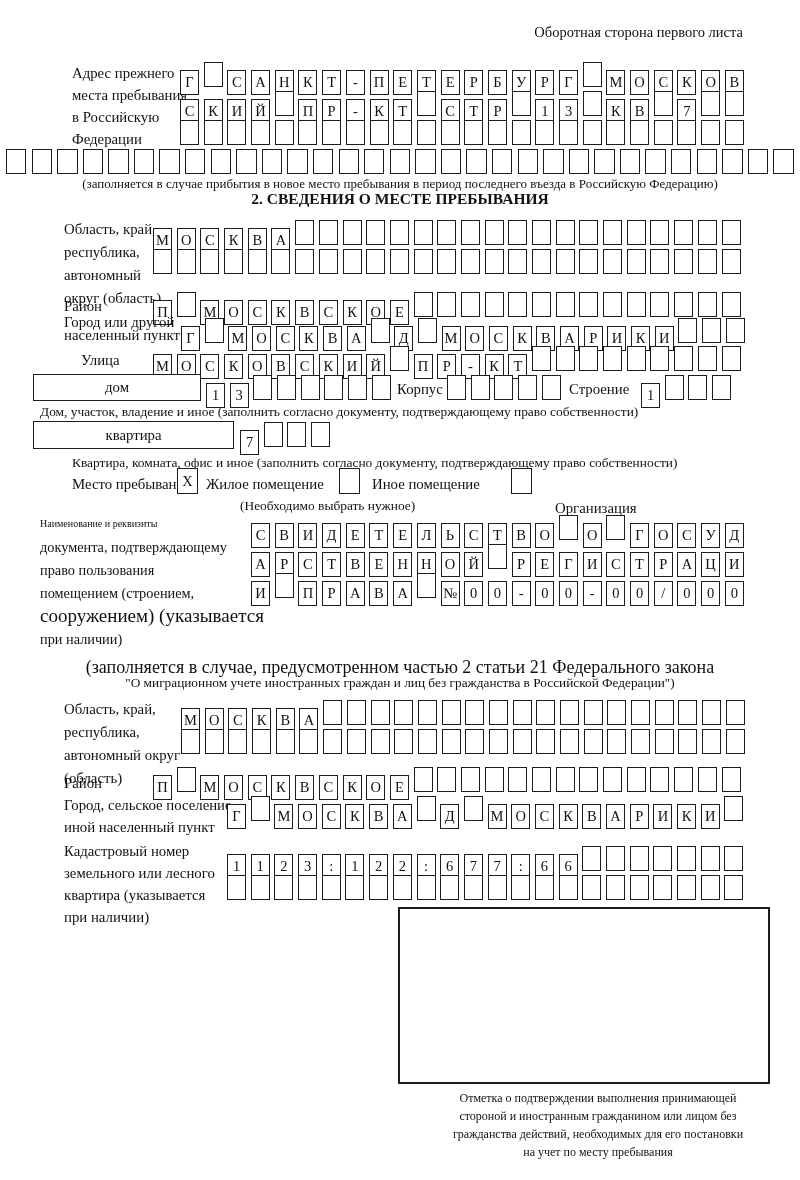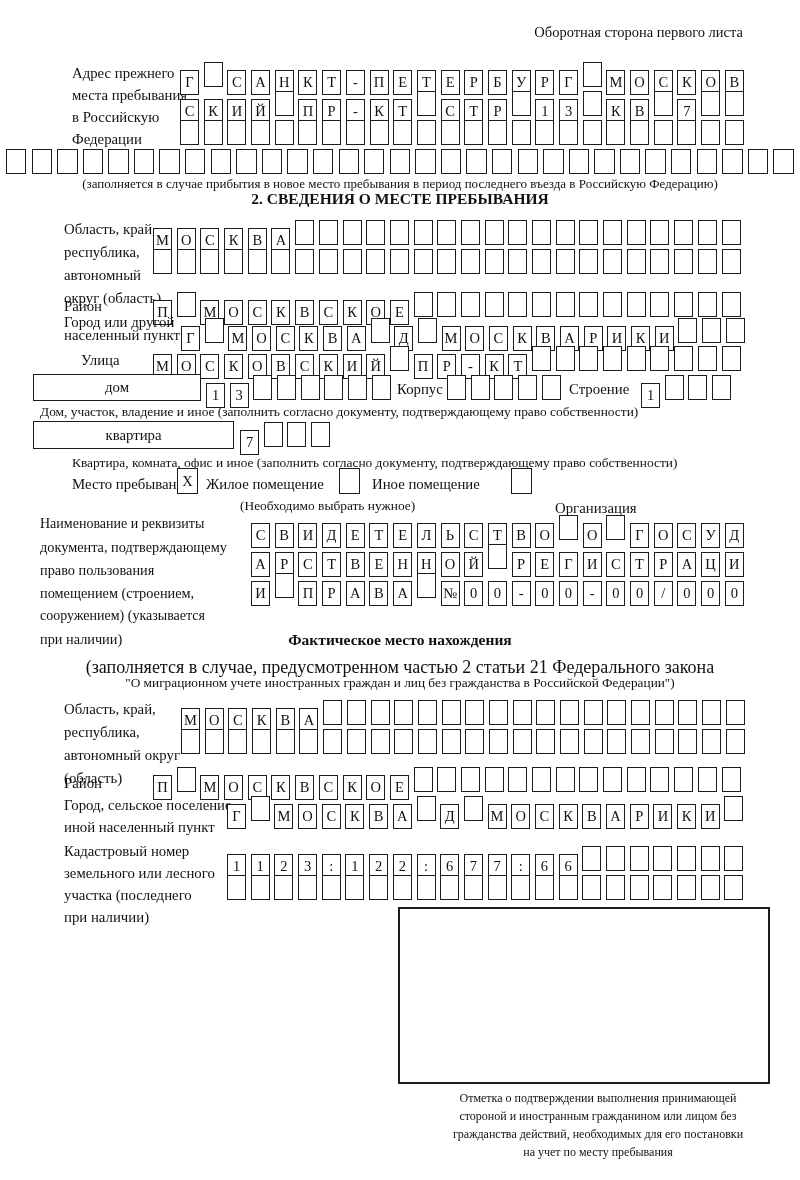--- a/index.html
+++ b/index.html
@@ -79,51 +79,50 @@
 
   <div class="lbl" style="left:72px;top:473px;">Место пребывания:</div>
   <div class="cb" style="left:177px;top:468px;">X</div>
   <div class="lbl" style="left:206px;top:473px;">Жилое помещение</div>
   <div class="cb" style="left:339px;top:468px;"></div>
   <div class="lbl" style="left:372px;top:473px;">Иное помещение</div>
   <div class="cb" style="left:511px;top:468px;"></div>
   <div class="lbl" style="left:555px;top:473px;margin-top:24px;">Организация</div>
   <div class="cap" style="left:240px;top:498px;font-size:13.4px;">(Необходимо выбрать нужное)</div>
 
-  <div class="lbl" style="left:40px;top:513px;font-size:14px;">Наименование и реквизиты</div>
+  <div class="lbl" style="left:40px;top:513px;font-size:10px;">Наименование и реквизиты</div>
   <div class="lbl" style="left:40px;top:536px;font-size:14.3px;">документа, подтверждающему</div>
   <div class="lbl" style="left:40px;top:559px;font-size:14.3px;">право пользования</div>
   <div class="lbl" style="left:40px;top:582px;font-size:14.3px;">помещением (строением,</div>
-  <div class="lbl" style="left:40px;top:605px;font-size:14px;">сооружением) (указывается</div>
+  <div class="lbl" style="left:40px;top:605px;font-size:19px;">сооружением) (указывается</div>
   <div class="lbl" style="left:40px;top:628px;font-size:14.3px;">при наличии)</div>
   <div class="cells" style="left:251px;top:515px;"><span class="cell">С</span><span class="cell">В</span><span class="cell">И</span><span class="cell">Д</span><span class="cell">Е</span><span class="cell">Т</span><span class="cell">Е</span><span class="cell">Л</span><span class="cell">Ь</span><span class="cell">С</span><span class="cell">Т</span><span class="cell">В</span><span class="cell">О</span><span class="cell"></span><span class="cell">О</span><span class="cell"></span><span class="cell">Г</span><span class="cell">О</span><span class="cell">С</span><span class="cell">У</span><span class="cell">Д</span></div>
   <div class="cells" style="left:251px;top:544px;"><span class="cell">А</span><span class="cell">Р</span><span class="cell">С</span><span class="cell">Т</span><span class="cell">В</span><span class="cell">Е</span><span class="cell">Н</span><span class="cell">Н</span><span class="cell">О</span><span class="cell">Й</span><span class="cell"></span><span class="cell">Р</span><span class="cell">Е</span><span class="cell">Г</span><span class="cell">И</span><span class="cell">С</span><span class="cell">Т</span><span class="cell">Р</span><span class="cell">А</span><span class="cell">Ц</span><span class="cell">И</span></div>
   <div class="cells" style="left:251px;top:573px;"><span class="cell">И</span><span class="cell"></span><span class="cell">П</span><span class="cell">Р</span><span class="cell">А</span><span class="cell">В</span><span class="cell">А</span><span class="cell"></span><span class="cell">№</span><span class="cell">0</span><span class="cell">0</span><span class="cell">-</span><span class="cell">0</span><span class="cell">0</span><span class="cell">-</span><span class="cell">0</span><span class="cell">0</span><span class="cell">/</span><span class="cell">0</span><span class="cell">0</span><span class="cell">0</span></div>
 
-  <div class="hdr" style="top:631px;">Фактическое место нахождения</div>
   <div class="cap-center" style="top:657px;font-size:18px;">(заполняется в случае, предусмотренном частью 2 статьи 21 Федерального закона</div>
   <div class="cap-center" style="top:675px;font-size:13.3px;">"О миграционном учете иностранных граждан и лиц без гражданства в Российской Федерации")</div>
 
   <div class="lbl" style="left:64px;top:698px;">Область, край,</div>
   <div class="lbl" style="left:64px;top:721px;">республика,</div>
   <div class="lbl" style="left:64px;top:744px;">автономный округ</div>
   <div class="lbl" style="left:64px;top:767px;">(область)</div>
   <div class="cells" style="left:181px;top:700px;"><span class="cell">М</span><span class="cell">О</span><span class="cell">С</span><span class="cell">К</span><span class="cell">В</span><span class="cell">А</span><span class="cell"></span><span class="cell"></span><span class="cell"></span><span class="cell"></span><span class="cell"></span><span class="cell"></span><span class="cell"></span><span class="cell"></span><span class="cell"></span><span class="cell"></span><span class="cell"></span><span class="cell"></span><span class="cell"></span><span class="cell"></span><span class="cell"></span><span class="cell"></span><span class="cell"></span><span class="cell"></span></div>
   <div class="cells" style="left:181px;top:729px;"><span class="cell"></span><span class="cell"></span><span class="cell"></span><span class="cell"></span><span class="cell"></span><span class="cell"></span><span class="cell"></span><span class="cell"></span><span class="cell"></span><span class="cell"></span><span class="cell"></span><span class="cell"></span><span class="cell"></span><span class="cell"></span><span class="cell"></span><span class="cell"></span><span class="cell"></span><span class="cell"></span><span class="cell"></span><span class="cell"></span><span class="cell"></span><span class="cell"></span><span class="cell"></span><span class="cell"></span></div>
 
   <div class="lbl" style="left:64px;top:772px;">Район</div>
   <div class="cells" style="left:153px;top:767px;"><span class="cell">П</span><span class="cell"></span><span class="cell">М</span><span class="cell">О</span><span class="cell">С</span><span class="cell">К</span><span class="cell">В</span><span class="cell">С</span><span class="cell">К</span><span class="cell">О</span><span class="cell">Е</span><span class="cell"></span><span class="cell"></span><span class="cell"></span><span class="cell"></span><span class="cell"></span><span class="cell"></span><span class="cell"></span><span class="cell"></span><span class="cell"></span><span class="cell"></span><span class="cell"></span><span class="cell"></span><span class="cell"></span><span class="cell"></span></div>
 
   <div class="lbl" style="left:64px;top:794px;">Город, сельское поселение,</div>
   <div class="lbl" style="left:64px;top:816px;">иной населенный пункт</div>
   <div class="cells" style="left:227px;top:796px;"><span class="cell">Г</span><span class="cell"></span><span class="cell">М</span><span class="cell">О</span><span class="cell">С</span><span class="cell">К</span><span class="cell">В</span><span class="cell">А</span><span class="cell"></span><span class="cell">Д</span><span class="cell"></span><span class="cell">М</span><span class="cell">О</span><span class="cell">С</span><span class="cell">К</span><span class="cell">В</span><span class="cell">А</span><span class="cell">Р</span><span class="cell">И</span><span class="cell">К</span><span class="cell">И</span><span class="cell"></span></div>
 
   <div class="lbl" style="left:64px;top:840px;">Кадастровый номер</div>
   <div class="lbl" style="left:64px;top:862px;">земельного или лесного</div>
-  <div class="lbl" style="left:64px;top:884px;">участка (последнего</div>
+  <div class="lbl" style="left:64px;top:884px;">квартира (указывается</div>
   <div class="lbl" style="left:64px;top:906px;">при наличии)</div>
   <div class="cells" style="left:227px;top:846px;"><span class="cell">1</span><span class="cell">1</span><span class="cell">2</span><span class="cell">3</span><span class="cell">:</span><span class="cell">1</span><span class="cell">2</span><span class="cell">2</span><span class="cell">:</span><span class="cell">6</span><span class="cell">7</span><span class="cell">7</span><span class="cell">:</span><span class="cell">6</span><span class="cell">6</span><span class="cell"></span><span class="cell"></span><span class="cell"></span><span class="cell"></span><span class="cell"></span><span class="cell"></span><span class="cell"></span></div>
   <div class="cells" style="left:227px;top:875px;"><span class="cell"></span><span class="cell"></span><span class="cell"></span><span class="cell"></span><span class="cell"></span><span class="cell"></span><span class="cell"></span><span class="cell"></span><span class="cell"></span><span class="cell"></span><span class="cell"></span><span class="cell"></span><span class="cell"></span><span class="cell"></span><span class="cell"></span><span class="cell"></span><span class="cell"></span><span class="cell"></span><span class="cell"></span><span class="cell"></span><span class="cell"></span><span class="cell"></span></div>
 
   <div class="big-box"></div>
   <div class="mark-cap">
     <div>Отметка о подтверждении выполнения принимающей</div>
     <div>стороной и иностранным гражданином или лицом без</div>
     <div>гражданства действий, необходимых для его постановки</div>
     <div>на учет по месту пребывания</div>

